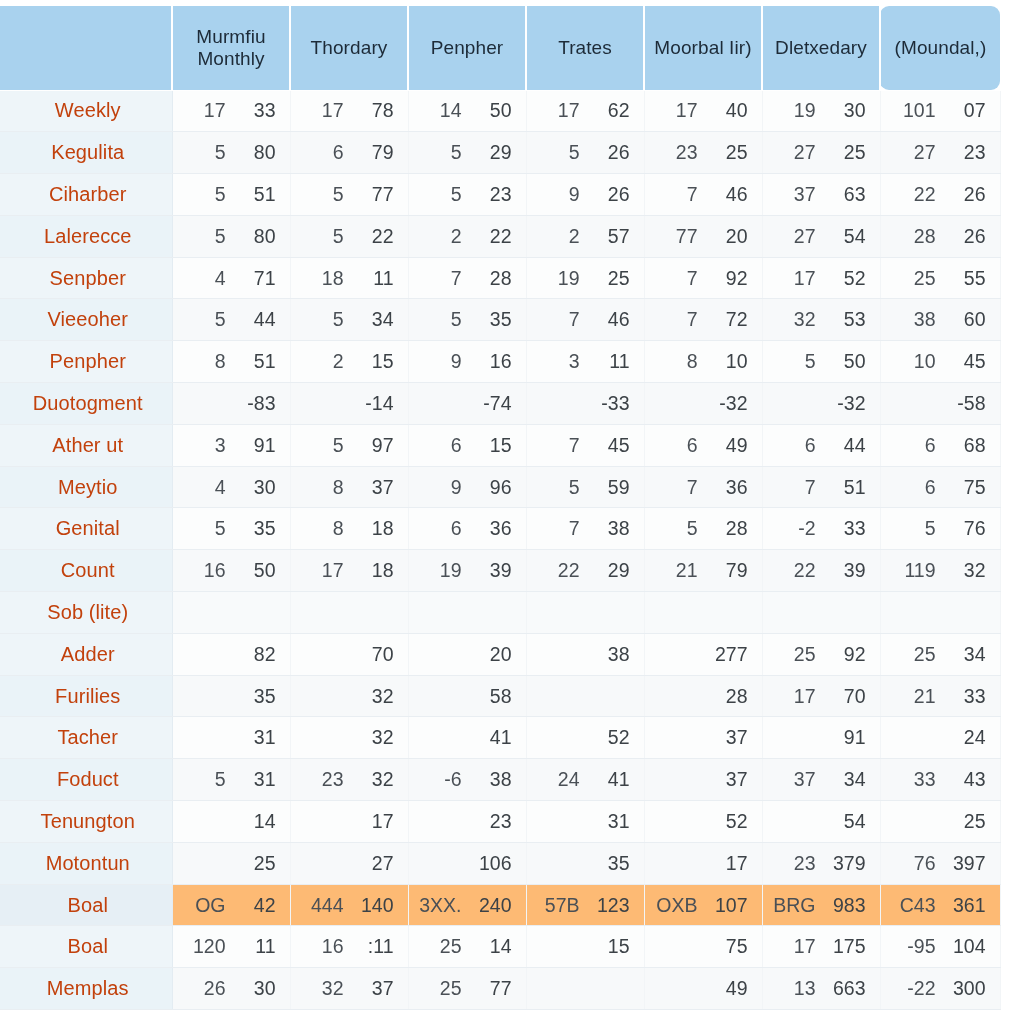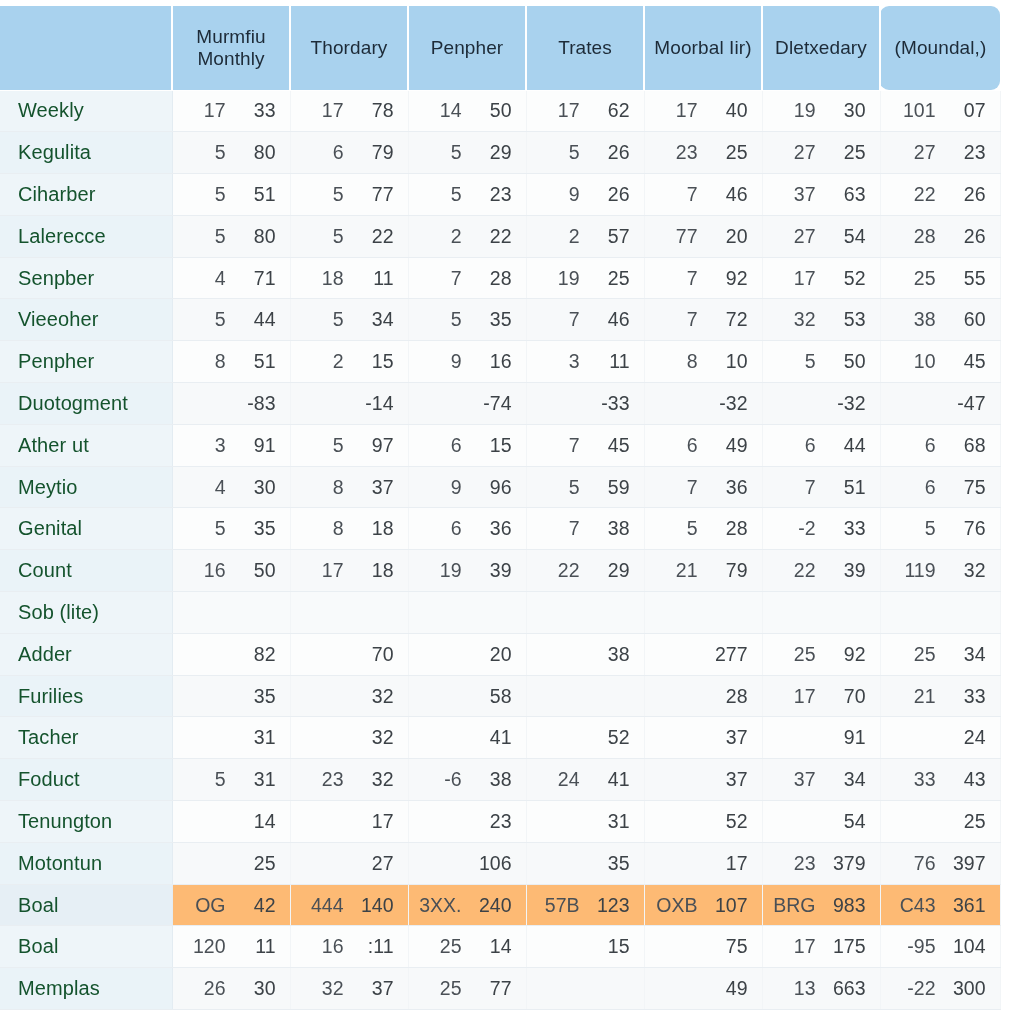--- a/index.html
+++ b/index.html
@@ -61,22 +61,22 @@
     box-sizing: border-box;
     border-bottom: 1px solid #e9eef2;
     border-right: 1.6px solid #f2f5f7;
     padding: 0 14px 0 10px;
     vertical-align: middle;
     white-space: nowrap;
     overflow: hidden;
   }
   tbody td.rowlabel {
     background: #eef5f9;
-    color: #14532d;
-    text-align: left;
+    color: #c2410c;
+    text-align: center;
     padding-left: 18px;
     font-size: 20px;
     border-right: 1.6px solid #e3ecf2;
     letter-spacing: 0.1px;
   }
   tbody td.cell {
     background: #fcfdfd;
     text-align: right;
     color: #40464b;
   }
@@ -485,21 +485,21 @@
           </td>
           <td class="cell">
             <span class="pair">
               <span class="a"></span>
               <span class="b">-32</span>
             </span>
           </td>
           <td class="cell">
             <span class="pair">
               <span class="a"></span>
-              <span class="b">-47</span>
+              <span class="b">-58</span>
             </span>
           </td>
         </tr>
         <tr>
           <td class="rowlabel">Ather ut</td>
           <td class="cell">
             <span class="pair">
               <span class="a">3</span>
               <span class="b">91</span>
             </span>

